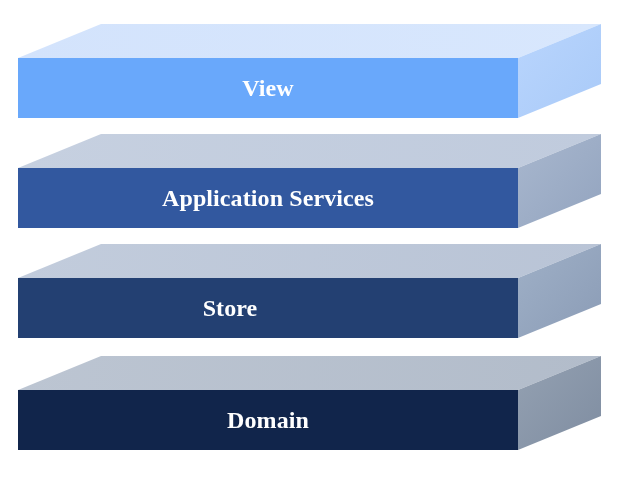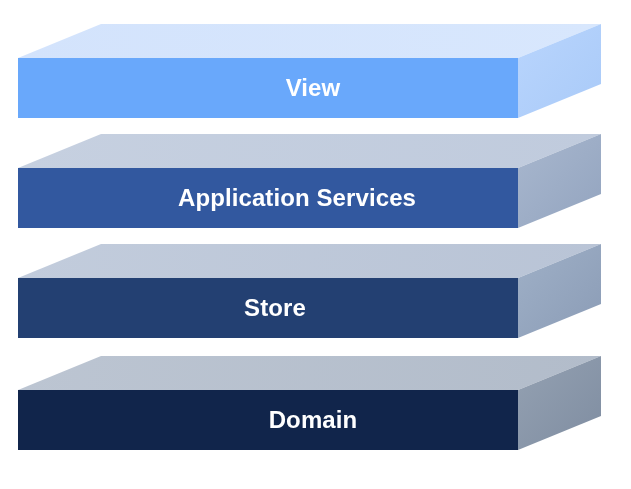--- a/index.html
+++ b/index.html
@@ -27,27 +27,26 @@
     width: 631px;
     height: 489px;
     display: block;
   }
   .layer-label {
     position: absolute;
     display: flex;
     align-items: center;
     justify-content: center;
     color: #ffffff;
-    font-family: Liberation Sans, sans-serif;
+    font-family: Liberation Serif, serif;
     font-weight: bold;
     letter-spacing: 0.1px;
     white-space: nowrap;
     user-select: none;
     pointer-events: none;
-    padding-left: 45px;
   }
 </style>
 </head>
 <body>
 
 <div id="diagram-root">
 
   <svg class="layer-svg" id="layer-shapes" viewBox="0 0 631 489" xmlns="http://www.w3.org/2000/svg">
     <defs id="gradient-defs">
         <linearGradient id="top-view" x1="0%" y1="0%" x2="100%" y2="0%">
@@ -94,18 +93,18 @@
         <polygon points="518,278 601,244 601,304 518,338" fill="url(#side-store)"></polygon>
         <rect x="18" y="278" width="500" height="60" fill="#234072"></rect>
         <polygon points="18,390 101,356 601,356 518,390" fill="url(#top-domain)"></polygon>
         <polygon points="518,390 601,356 601,416 518,450" fill="url(#side-domain)"></polygon>
         <rect x="18" y="390" width="500" height="60" fill="#11254b"></rect>
       </g>
   </svg>
 
   <div id="label-layer">
       <div class="layer-label" style="left: 18px; top: 58px; width: 500px; height: 60px; font-size: 24px; color: rgb(255, 255, 255);">View</div>
-      <div class="layer-label" style="left: 2px; top: 168px; width: 500px; height: 60px; font-size: 24px; color: rgb(255, 255, 255);">Application Services</div>
+      <div class="layer-label" style="left: 18px; top: 168px; width: 500px; height: 60px; font-size: 24px; color: rgb(255, 255, 255);">Application Services</div>
       <div class="layer-label" style="left: 18px; top: 278px; width: 424px; height: 60px; font-size: 24px; color: rgb(255, 255, 255);">Store</div>
       <div class="layer-label" style="left: 18px; top: 390px; width: 500px; height: 60px; font-size: 24px; color: rgb(255, 255, 255);">Domain</div>
     </div>
 
 </div>
 
 </body></html>

